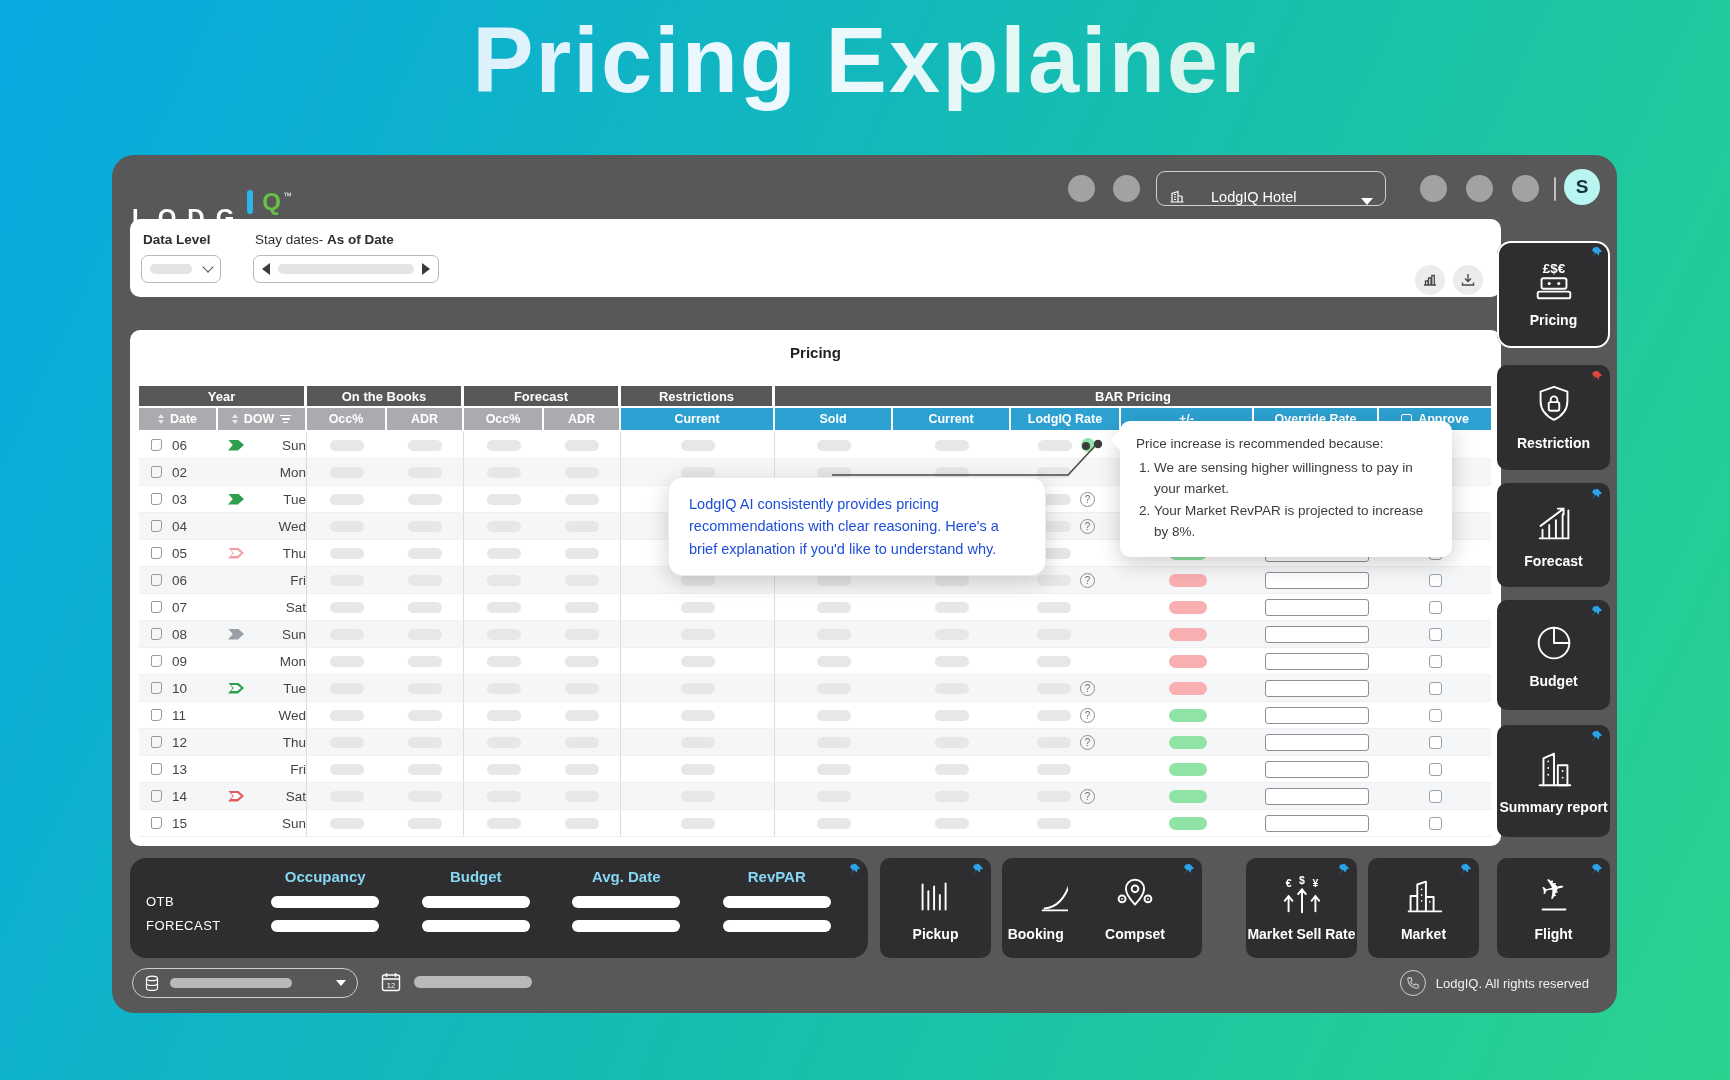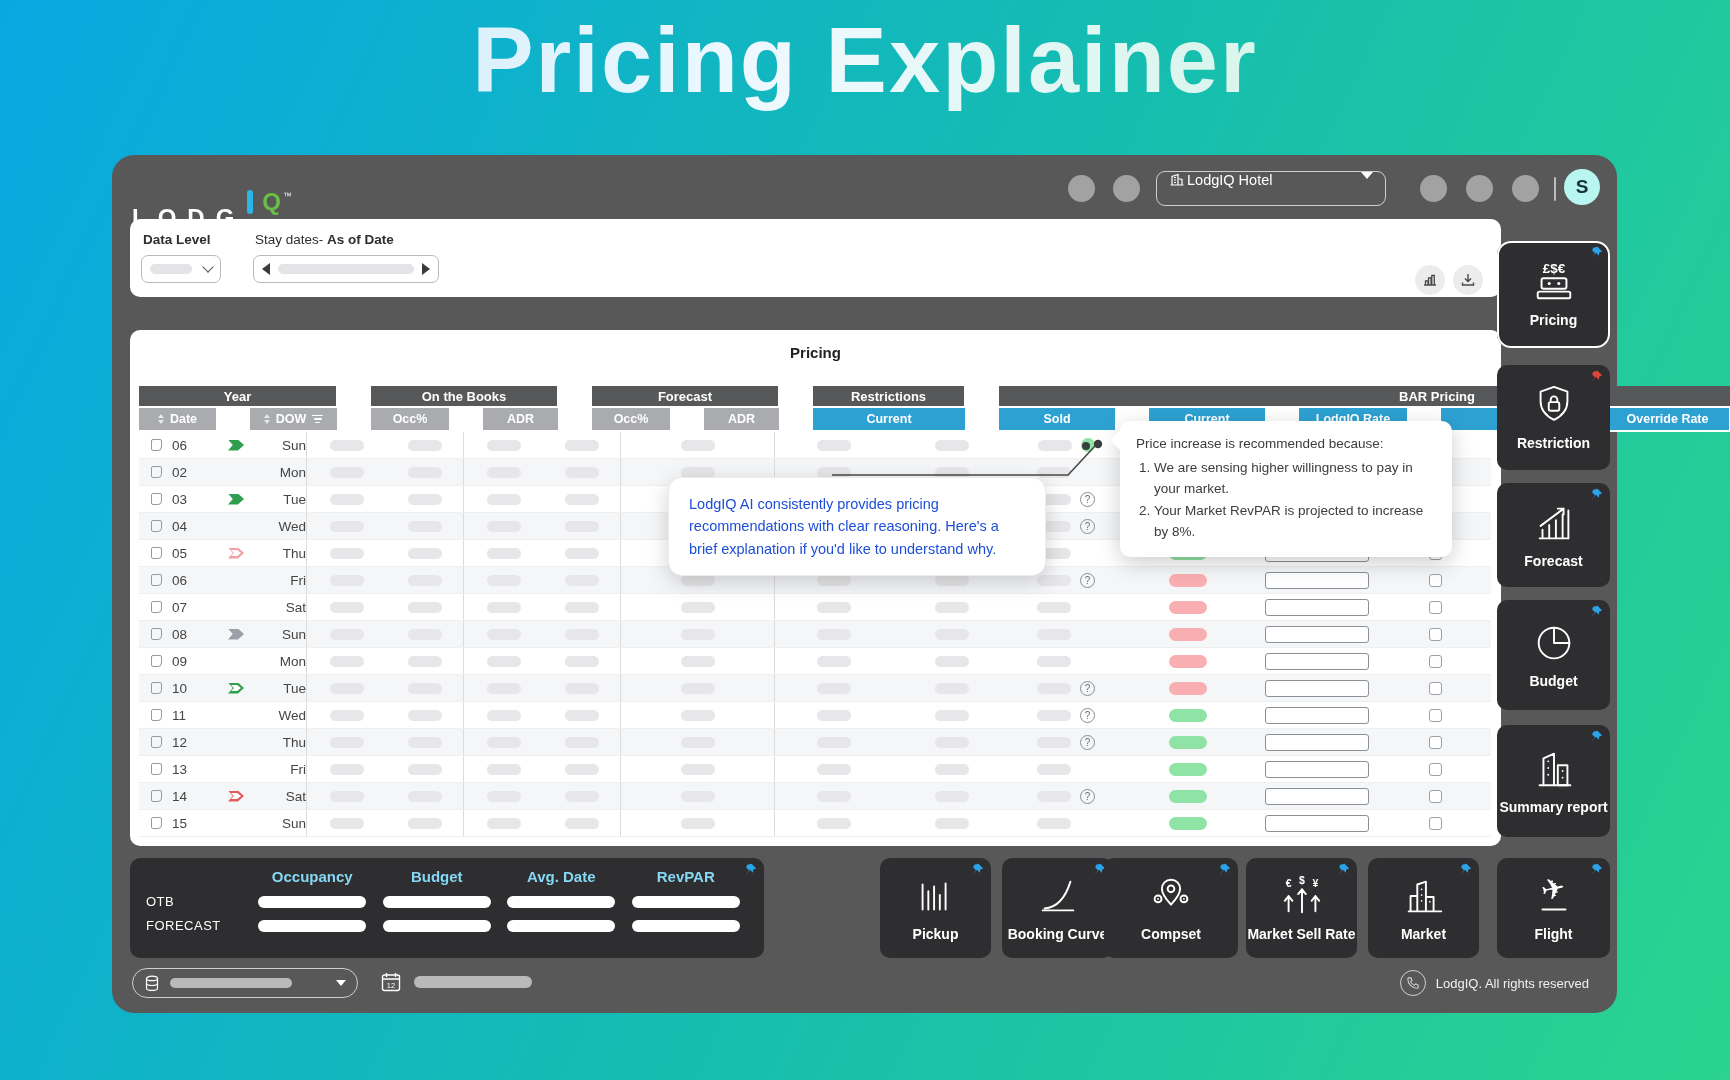--- a/index.html
+++ b/index.html
@@ -16,21 +16,21 @@
     background:#585858;border-radius:22px;}
   
   .appbar{position:absolute;left:0;top:0;width:100%;height:60px;}
   .logo{position:absolute;left:20px;top:17px;font-size:24px;font-weight:700;color:#fff;display:flex;align-items:center;}
   .logo .lodg{letter-spacing:11px;margin-top:32px;}
   .logo .ibar{display:inline-block;width:6px;height:24px;border-radius:3px;background:#2cb5e8;margin:0 9px 0 2px;}
   .logo .q{color:#6abf45;}
   .logo .tm{font-size:9px;color:#e8f6ff;margin:-12px 0 0 2px;font-weight:400;}
   .hcircle{position:absolute;width:27px;height:27px;border-radius:50%;background:#a2a2a2;top:20px;}
   .hotel-pill{position:absolute;left:1044px;top:16px;width:230px;height:35px;border:1.5px solid #cfcfcf;
-    border-radius:9px;display:flex;align-items:flex-start;padding:0 12px;color:#fff;font-size:14.5px;gap:2px;}
+    border-radius:9px;display:flex;align-items:flex-end;padding:0 12px;color:#fff;font-size:14.5px;gap:26px;}
   .hotel-pill .grow{flex:1;}
   .caret-down{width:0;height:0;border-left:6px solid transparent;border-right:6px solid transparent;border-top:7px solid #fff;}
   .vdiv{position:absolute;left:1442px;top:22px;width:2px;height:24px;background:#bdbdbd;border-radius:1px;}
   .avatar{position:absolute;left:1452px;top:14px;width:36px;height:36px;border-radius:50%;background:#b9f6f1;
     color:#17343c;display:flex;align-items:center;justify-content:center;font-size:19px;font-weight:700;}
   
   .filter-card{position:absolute;left:18px;top:64px;width:1371px;height:78px;background:#fff;border-radius:10px;}
   .flabel{position:absolute;top:13px;font-size:13.5px;color:#2e2e2e;font-weight:700;}
   .flabel .thin{font-weight:400;}
   .select-box{position:absolute;left:11px;top:36px;width:80px;height:28px;border:1.3px solid #b9b9b9;border-radius:7px;
@@ -40,21 +40,21 @@
   .daterange{position:absolute;left:123px;top:36px;width:186px;height:28px;border:1.3px solid #b9b9b9;border-radius:7px;
     display:flex;align-items:center;gap:8px;padding:0 8px;}
   .tri-l{width:0;height:0;border-top:6px solid transparent;border-bottom:6px solid transparent;border-right:8px solid #3a3a3a;}
   .tri-r{width:0;height:0;border-top:6px solid transparent;border-bottom:6px solid transparent;border-left:8px solid #3a3a3a;}
   .round-icon{position:absolute;top:46px;width:30px;height:30px;border-radius:50%;background:#ececec;
     display:flex;align-items:center;justify-content:center;}
   
   .pricing-panel{position:absolute;left:18px;top:175px;width:1371px;height:516px;background:#fff;border-radius:10px;}
   .panel-title{position:absolute;top:14px;width:100%;text-align:center;font-size:15px;font-weight:700;color:#222;}
   .tbl{position:absolute;left:9px;top:56px;width:1352px;}
-  .grid{display:grid;grid-template-columns:79px 89px 80px 77px 80px 77px 154px 118px 118px 110px 133px 125px 112px;gap:32px;}
+  .grid{display:grid;grid-template-columns:79px 89px 80px 77px 80px 77px 154px 118px 118px 110px 133px 125px 112px;}
   .ghead{background:#57585a;color:#fff;font-size:13px;font-weight:700;height:22px;display:flex;align-items:center;justify-content:center;border-right:3px solid #fff;border-bottom:2px solid #fff;}
   .ghead:last-child{border-right:none;}
   .shead{height:24px;display:flex;align-items:center;justify-content:center;color:#fff;font-size:12.5px;font-weight:700;border-right:2px solid #fff;border-bottom:2px solid #fff;gap:6px;}
   .shead.gray{background:#a9abae;}
   .shead.blue{background:#2da2d2;}
   .shead:last-child{border-right:none;}
   .sorticon{display:flex;flex-direction:column;gap:2px;}
   .sorticon i{width:0;height:0;border-left:3.5px solid transparent;border-right:3.5px solid transparent;display:block;}
   .sorticon .up{border-bottom:4.5px solid #e9e9e9;}
   .sorticon .dn{border-top:4.5px solid #e9e9e9;}
@@ -87,21 +87,21 @@
   .connector{position:absolute;left:0;top:0;pointer-events:none;z-index:5;}
   .tooltip-a{position:absolute;left:556px;top:322px;width:378px;background:#fff;border-radius:14px;
     border:1px solid #ececec;box-shadow:0 6px 22px rgba(0,0,0,.18);padding:15px 20px;font-size:14.5px;
     color:#1d4ed8;line-height:1.55;z-index:6;}
   .tooltip-b{position:absolute;left:1008px;top:266px;width:332px;background:#fff;border-radius:10px;
     box-shadow:0 6px 22px rgba(0,0,0,.2);padding:12px 16px 14px;font-size:13.5px;color:#3c3c3c;line-height:1.6;z-index:6;}
   .tooltip-b::before{content:"";position:absolute;left:-7px;top:12px;width:14px;height:14px;background:#fff;transform:rotate(45deg);}
   .tooltip-b ol{margin:2px 0 0;padding-left:18px;}
   .tooltip-b li{margin:0;}
   
-  .stats{position:absolute;left:18px;top:703px;width:634px;height:100px;background:#2e2e30;border-radius:10px;padding:10px 16px 8px;}
+  .stats{position:absolute;left:18px;top:703px;width:738px;height:100px;background:#2e2e30;border-radius:16px;padding:10px 16px 8px;}
   .stats-grid{display:grid;grid-template-columns:104px repeat(4,1fr);row-gap:9px;align-items:center;}
   .stat-h{color:#85d7f3;font-size:15px;font-weight:700;text-align:center;}
   .stat-l{color:#fff;font-size:13px;letter-spacing:.5px;}
   .stat-pill{width:108px;height:12px;border-radius:6px;background:#fff;margin:0 auto;}
   .darkbtn{position:absolute;background:#2e2e30;border-radius:10px;display:flex;flex-direction:column;
     align-items:center;justify-content:center;gap:7px;color:#fff;font-size:14px;font-weight:700;text-align:center;line-height:1.25;}
   .darkbtn.selected{outline:2px solid #fff;outline-offset:-2px;border-radius:14px;}
   .pin{position:absolute;top:5px;right:7px;}
   
   .footer-dd{position:absolute;left:20px;top:813px;width:226px;height:30px;border:1.5px solid #cfcfcf;border-radius:15px;
@@ -963,21 +963,21 @@
         <div class="darkbtn" style="left: 890px; top: 703px; width: 111px; height: 100px;">
           <svg class="pin" width="13" height="13" viewBox="0 0 12 12">
             <path d="M7 .8l4.2 4.2-2.6.9-.5 3-2.6-2.6L1.2 11.4 4.6 6.8 2 4.2l.9-2.6z" fill="#2aa3e8"></path>
           </svg>
           <svg width="46" height="46" viewBox="0 0 48 48">
             <path d="M8 39h32" stroke="#fff" stroke-width="2" fill="none" stroke-linecap="round" stroke-linejoin="round"></path>
             <path d="M10 37c14-1 22-12 27-28" stroke="#fff" stroke-width="2" fill="none" stroke-linecap="round" stroke-linejoin="round"></path>
           </svg>
           <span>Booking Curve</span>
         </div>
-        <div class="darkbtn" style="left: 992px; top: 703px; width: 134px; height: 100px; text-align: right;">
+        <div class="darkbtn" style="left: 956px; top: 703px; width: 134px; height: 100px; text-align: right;">
           <svg class="pin" width="13" height="13" viewBox="0 0 12 12">
             <path d="M7 .8l4.2 4.2-2.6.9-.5 3-2.6-2.6L1.2 11.4 4.6 6.8 2 4.2l.9-2.6z" fill="#2aa3e8"></path>
           </svg>
           <svg width="46" height="46" viewBox="0 0 48 48">
             <path d="M24 7c-5.5 0-9.5 4.2-9.5 9.5C14.5 23 24 33 24 33s9.5-10 9.5-16.5C33.5 11.2 29.5 7 24 7z" stroke="#fff" stroke-width="2" fill="none" stroke-linecap="round" stroke-linejoin="round"></path>
             <circle cx="24" cy="16.5" r="3.5" stroke="#fff" stroke-width="2" fill="none" stroke-linecap="round" stroke-linejoin="round"></circle>
             <circle cx="10.5" cy="27" r="3.6" stroke="#fff" stroke-width="2" fill="none" stroke-linecap="round" stroke-linejoin="round"></circle>
             <circle cx="10.5" cy="27" r="1" fill="#fff"></circle>
             <circle cx="37.5" cy="27" r="3.6" stroke="#fff" stroke-width="2" fill="none" stroke-linecap="round" stroke-linejoin="round"></circle>
             <circle cx="37.5" cy="27" r="1" fill="#fff"></circle>

